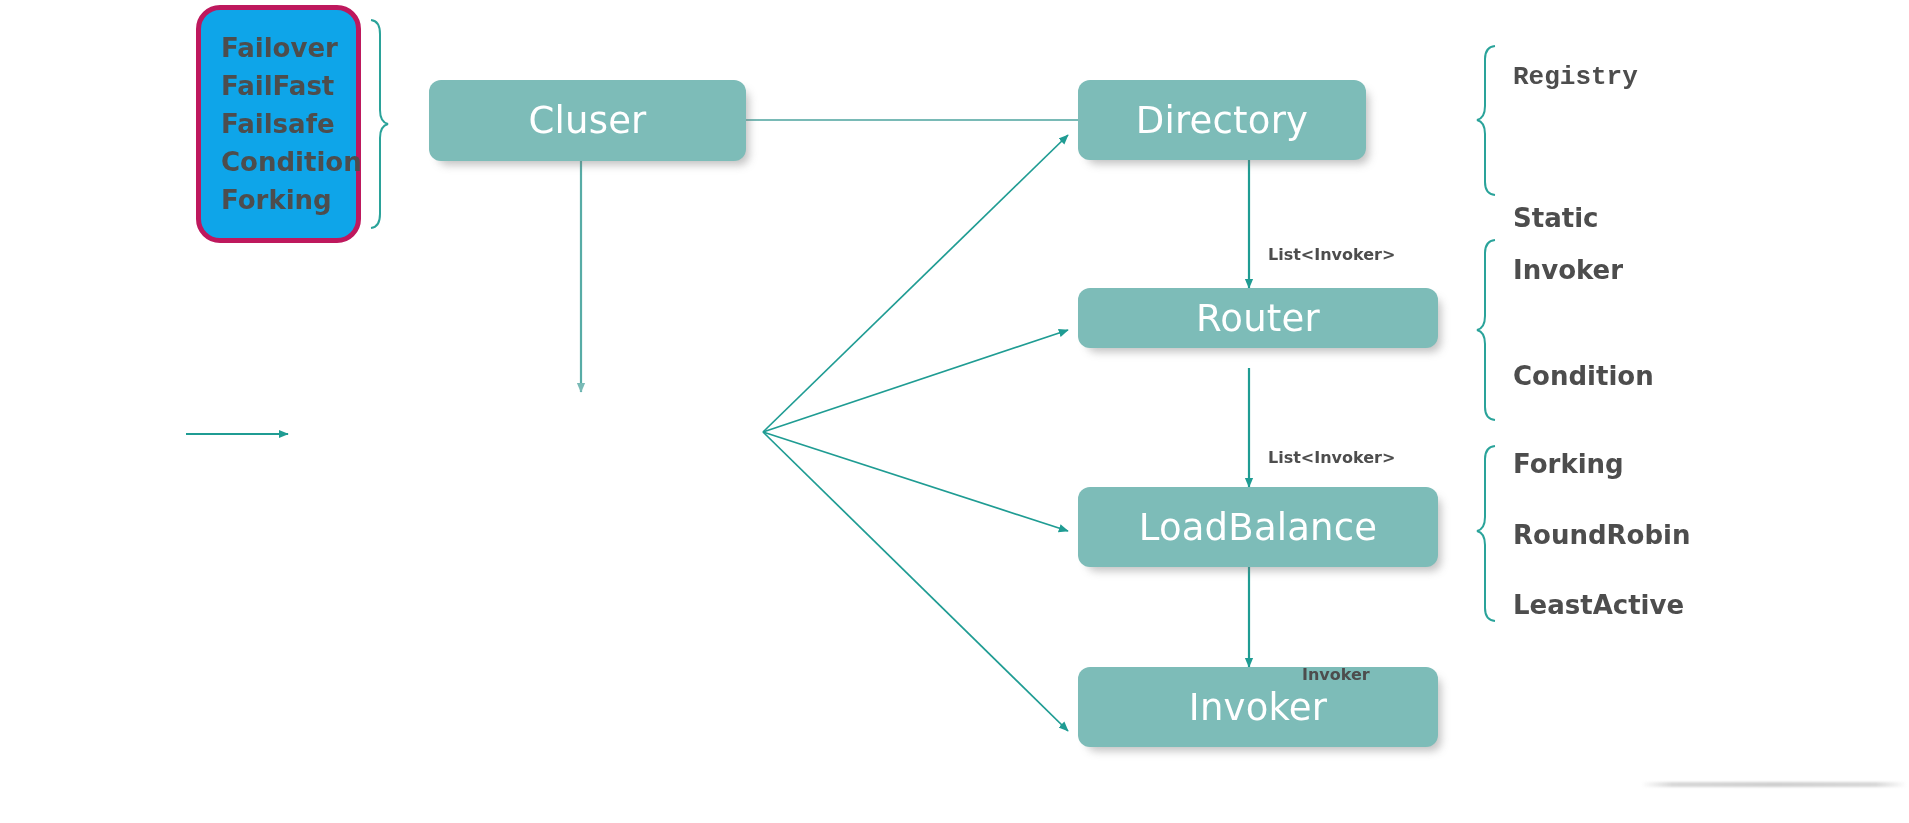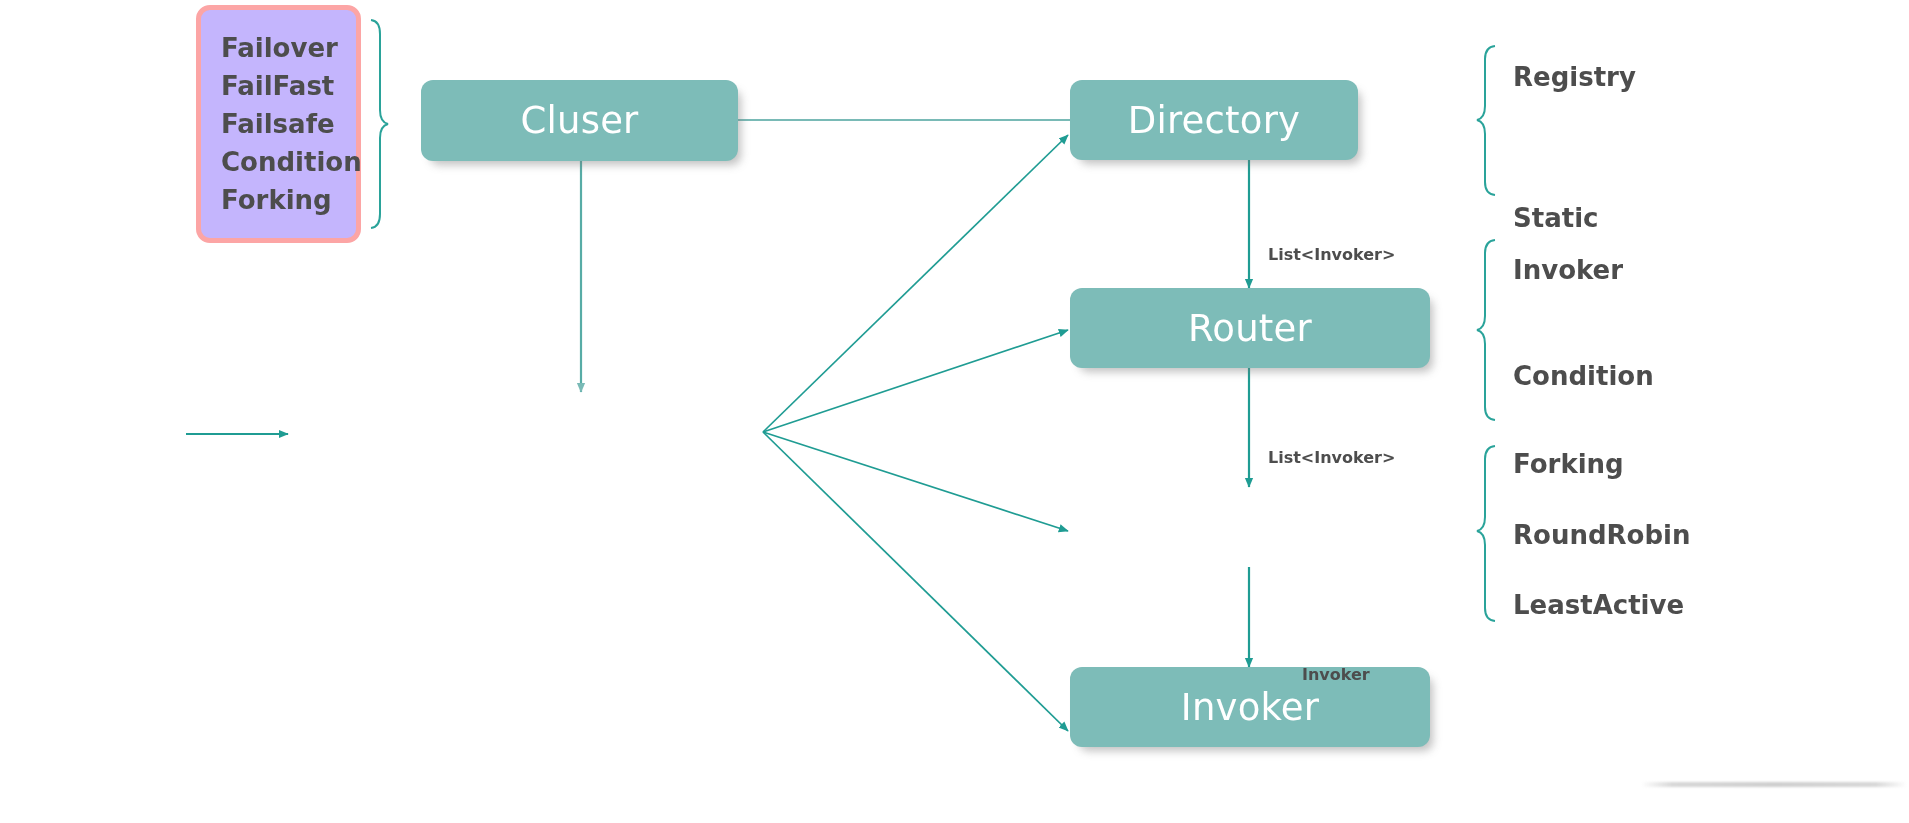--- a/index.html
+++ b/index.html
@@ -14,43 +14,44 @@
   .node{
     position:absolute;
     background:#7dbcb8;
     border-radius:12px;
     color:#ffffff;
     display:flex;align-items:center;justify-content:center;
     box-shadow:6px 7px 9px -3px rgba(120,120,120,0.45);
     font-weight:400;
     letter-spacing:0.2px;
     white-space:nowrap;
+    margin-left:8px;
   }
 
   .edge-label{
     position:absolute;
     color:#4d4d4d;
     font-weight:bold;
     font-size:16px;
     white-space:nowrap;
   }
 
   .side-label{
     position:absolute;
     color:#4d4d4d;
     font-weight:bold;
     font-size:26px;
     white-space:nowrap;
   }
 
   .redbox{
     position:absolute;
-    border:5px solid #fca5a5;
-    border-radius:14px;
-    background:#c4b5fd;
+    border:5px solid #be185d;
+    border-radius:24px;
+    background:#0ea5e9;
     box-sizing:border-box;
   }
   .redbox .items{
     position:absolute;left:0;top:0;right:0;bottom:0;
     display:flex;flex-direction:column;justify-content:center;
     padding-left:20px;
   }
   .redbox .items span{
     color:#4d4d4d;font-weight:bold;font-size:26px;line-height:38px;
   }
@@ -105,24 +106,27 @@
 
   <div class="node" style="left:421px;top:80px;width:317px;height:81px;font-size:37px;">
     <span>Cluser</span>
   </div>
 
 
   <div class="node" style="left:1070px;top:80px;width:288px;height:80px;font-size:37px;">
     <span>Directory</span>
   </div>
 
-  <div class="node" style="left:1070px;top:288px;width:360px;height:80px;font-size:37px;">
+  <div class="node" style="left:1070px;top:288px;width:360px;height:60px;font-size:37px;">
     <span>Router</span>
   </div>
 
+  <div class="node" style="left:1070px;top:487px;width:360px;height:80px;font-size:37px;">
+    <span>LoadBalance</span>
+  </div>
 
   <div class="node" style="left:1070px;top:667px;width:360px;height:80px;font-size:37px;">
     <span>Invoker</span>
   </div>
 
   <div class="edge-label" style="left:1268px;top:245px;">List&lt;Invoker&gt;</div>
 
   <div class="edge-label" style="left:1268px;top:448px;">List&lt;Invoker&gt;</div>
 
   <div class="edge-label" style="left:1302px;top:665px;">Invoker</div>
@@ -130,21 +134,21 @@
   <div class="redbox" style="left:196px;top:5px;width:165px;height:238px;">
     <div class="items">
       <span>Failover</span>
       <span>FailFast</span>
       <span>Failsafe</span>
       <span>Condition</span>
       <span>Forking</span>
     </div>
   </div>
 
-  <div class="side-label" style="left:1513px;top:62px;">Registry</div>
+  <div class="side-label" style="left:1513px;top:62px;font-family:Liberation Mono, monospace;">Registry</div>
   <div class="side-label" style="left:1513px;top:167px;margin-top:36px;">Static</div>
 
   <div class="side-label" style="left:1513px;top:255px;">Invoker</div>
   <div class="side-label" style="left:1513px;top:361px;">Condition</div>
 
   <div class="side-label" style="left:1513px;top:449px;">Forking</div>
   <div class="side-label" style="left:1513px;top:520px;">RoundRobin</div>
   <div class="side-label" style="left:1513px;top:590px;">LeastActive</div>
 
   <div class="bottom-smudge"></div>

